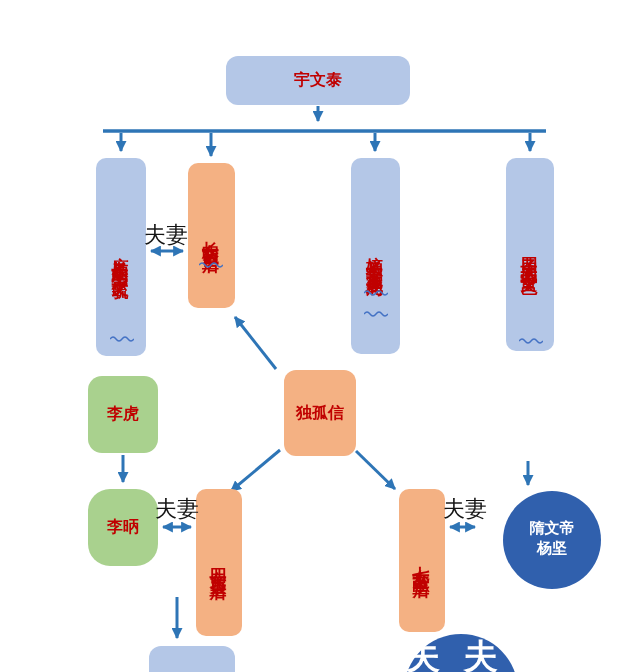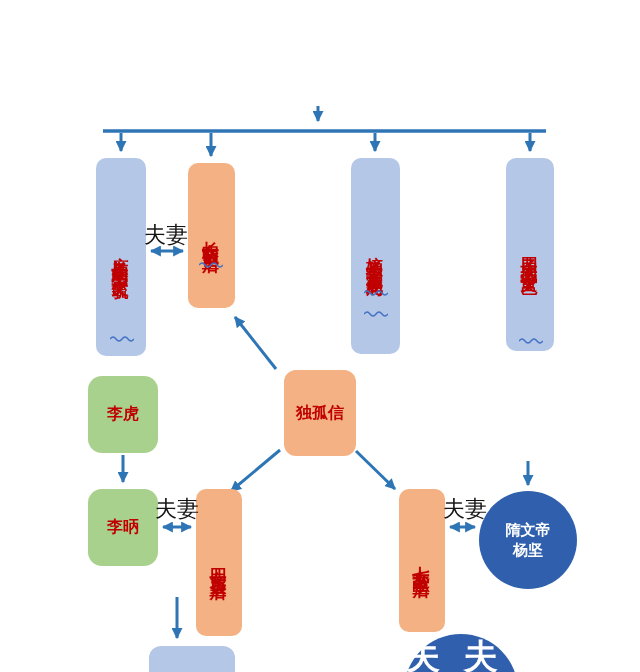--- a/index.html
+++ b/index.html
@@ -42,25 +42,25 @@
     white-space: pre-line;
   }
 
   #n-yuwentai    { left: 226px; top: 56px;  width: 184px; height: 49px;  border-radius: 12px; }
   #n-shu         { left: 96px;  top: 158px; width: 50px;  height: 198px; border-radius: 10px; }
   #n-zhangnv     { left: 188px; top: 163px; width: 47px;  height: 145px; border-radius: 10px; }
   #n-di          { left: 351px; top: 158px; width: 49px;  height: 196px; border-radius: 10px; }
   #n-sizi        { left: 506px; top: 158px; width: 48px;  height: 193px; border-radius: 10px; }
   #n-dugu        { left: 284px; top: 370px; width: 72px;  height: 86px;  border-radius: 12px; }
   #n-lihu        { left: 88px;  top: 376px; width: 70px;  height: 77px;  border-radius: 14px; }
-  #n-libing      { left: 88px;  top: 489px; width: 70px;  height: 77px;  border-radius: 14px; }
+  #n-libing      { left: 88px;  top: 489px; width: 70px;  height: 77px;  border-radius: 22px; }
   #n-sinv        { left: 196px; top: 489px; width: 46px;  height: 147px; border-radius: 10px; }
   #n-qinv        { left: 399px; top: 489px; width: 46px;  height: 143px; border-radius: 10px; }
   #n-yangzhong   { left: 483px; top: 369px; width: 90px;  height: 90px; }
-  #n-yangjian    { left: 479px; top: 491px; width: 98px;  height: 98px; }
+  #n-yangjian    { left: 503px; top: 491px; width: 98px;  height: 98px; font-family: Liberation Mono, monospace; }
   #n-bottom-box  { left: 149px; top: 646px; width: 86px;  height: 40px; border-radius: 12px 12px 0 0; }
   #n-bottom-circle { left: 404px; top: 634px; width: 114px; height: 114px; }
 
   .fuqi {
     position: absolute;
     font-size: 22px;
     font-weight: 400;
     color: var(--label_text, #141414);
   }
   #l-fuqi1 { left: 144px; top: 220px; }
@@ -109,20 +109,21 @@
     <line x1="276" y1="369" x2="235" y2="317" marker-end="url(#ah)"></line>
     <line x1="280" y1="450" x2="231" y2="491" marker-end="url(#ah)"></line>
     <line x1="356" y1="451" x2="395" y2="489" marker-end="url(#ah)"></line>
     <line x1="123" y1="455" x2="123" y2="482" marker-end="url(#ah)"></line>
     <line x1="163" y1="527" x2="191" y2="527" marker-start="url(#ah)" marker-end="url(#ah)"></line>
     <line x1="528" y1="461" x2="528" y2="485" marker-end="url(#ah)"></line>
     <line x1="450" y1="527" x2="475" y2="527" marker-start="url(#ah)" marker-end="url(#ah)"></line>
     <line x1="177" y1="597" x2="177" y2="638" marker-end="url(#ah)"></line>
   </svg>
 
+  <div class="node blue" id="n-yuwentai">宇文泰</div>
 
   <div class="node vbox blue" id="n-shu">庶长子周明帝宇文毓</div>
   <div class="node vbox orange" id="n-zhangnv">长女明敬皇后</div>
   <div class="node vbox blue" id="n-di">嫡长子宇文觉建北周</div>
   <div class="node vbox blue" id="n-sizi">四子周武帝宇文邕</div>
 
   <div class="node orange" id="n-dugu">独孤信</div>
 
   <div class="node green" id="n-lihu">李虎</div>
   <div class="node green" id="n-libing">李昞</div>

